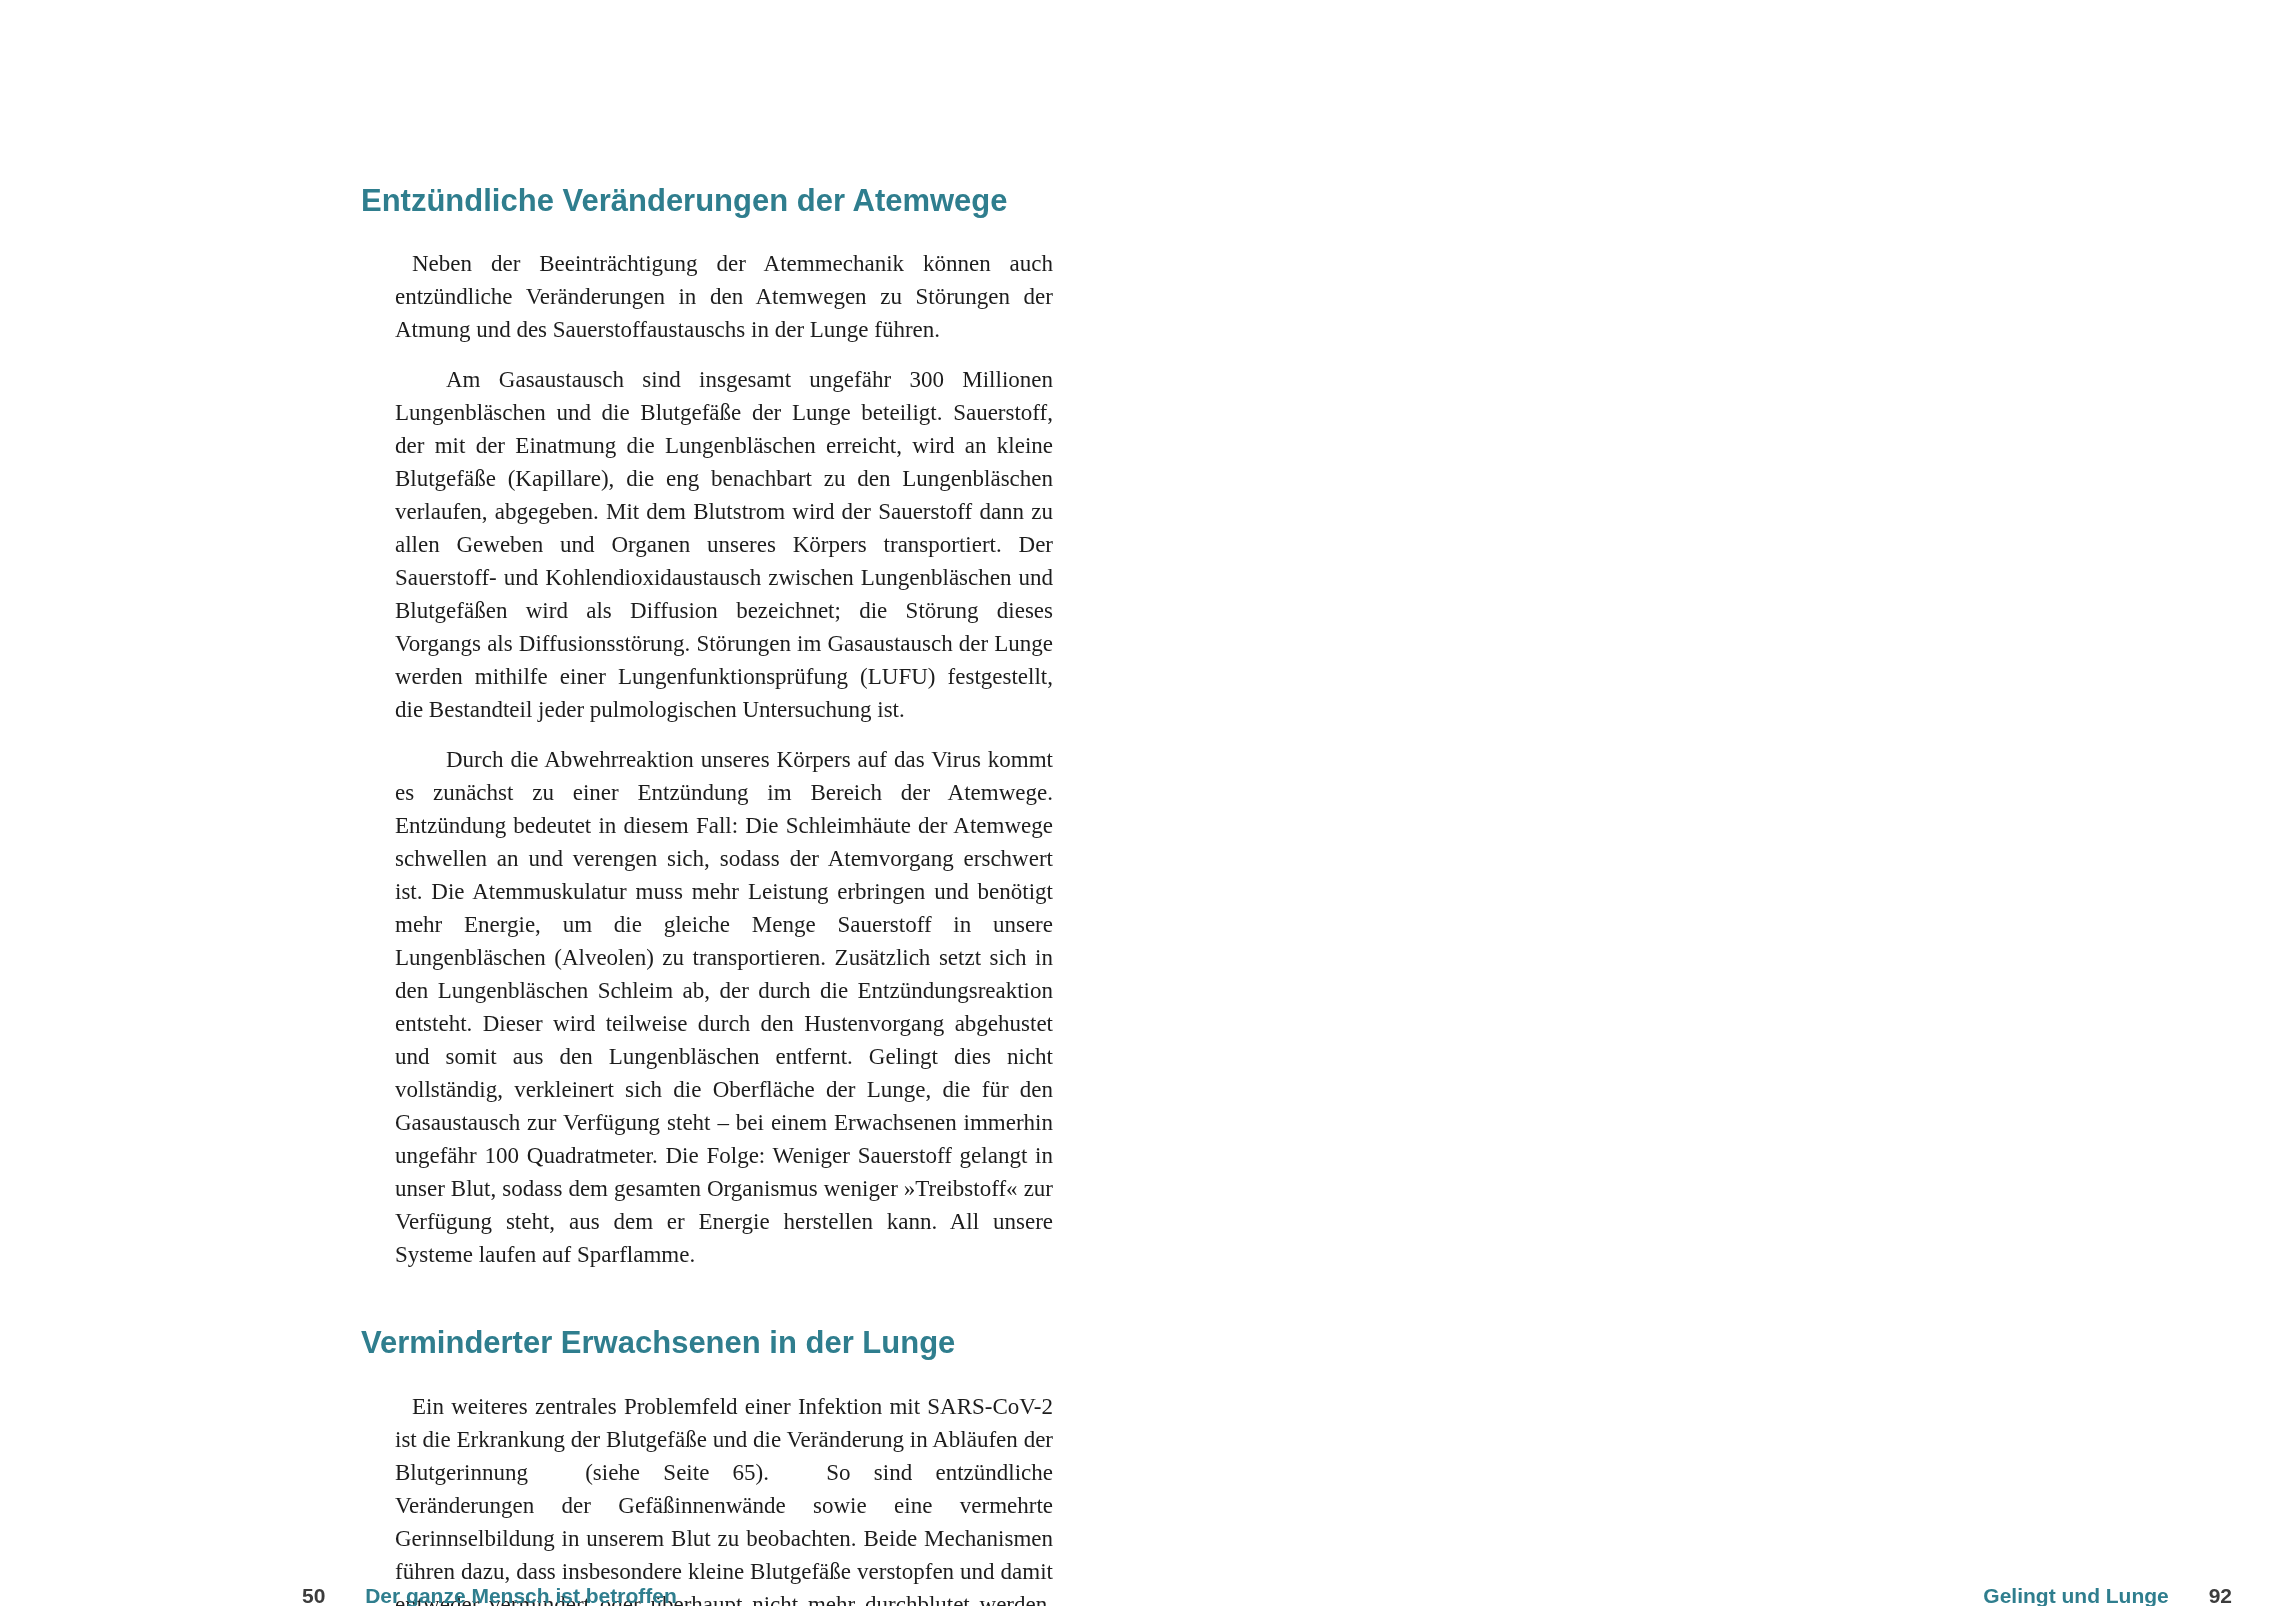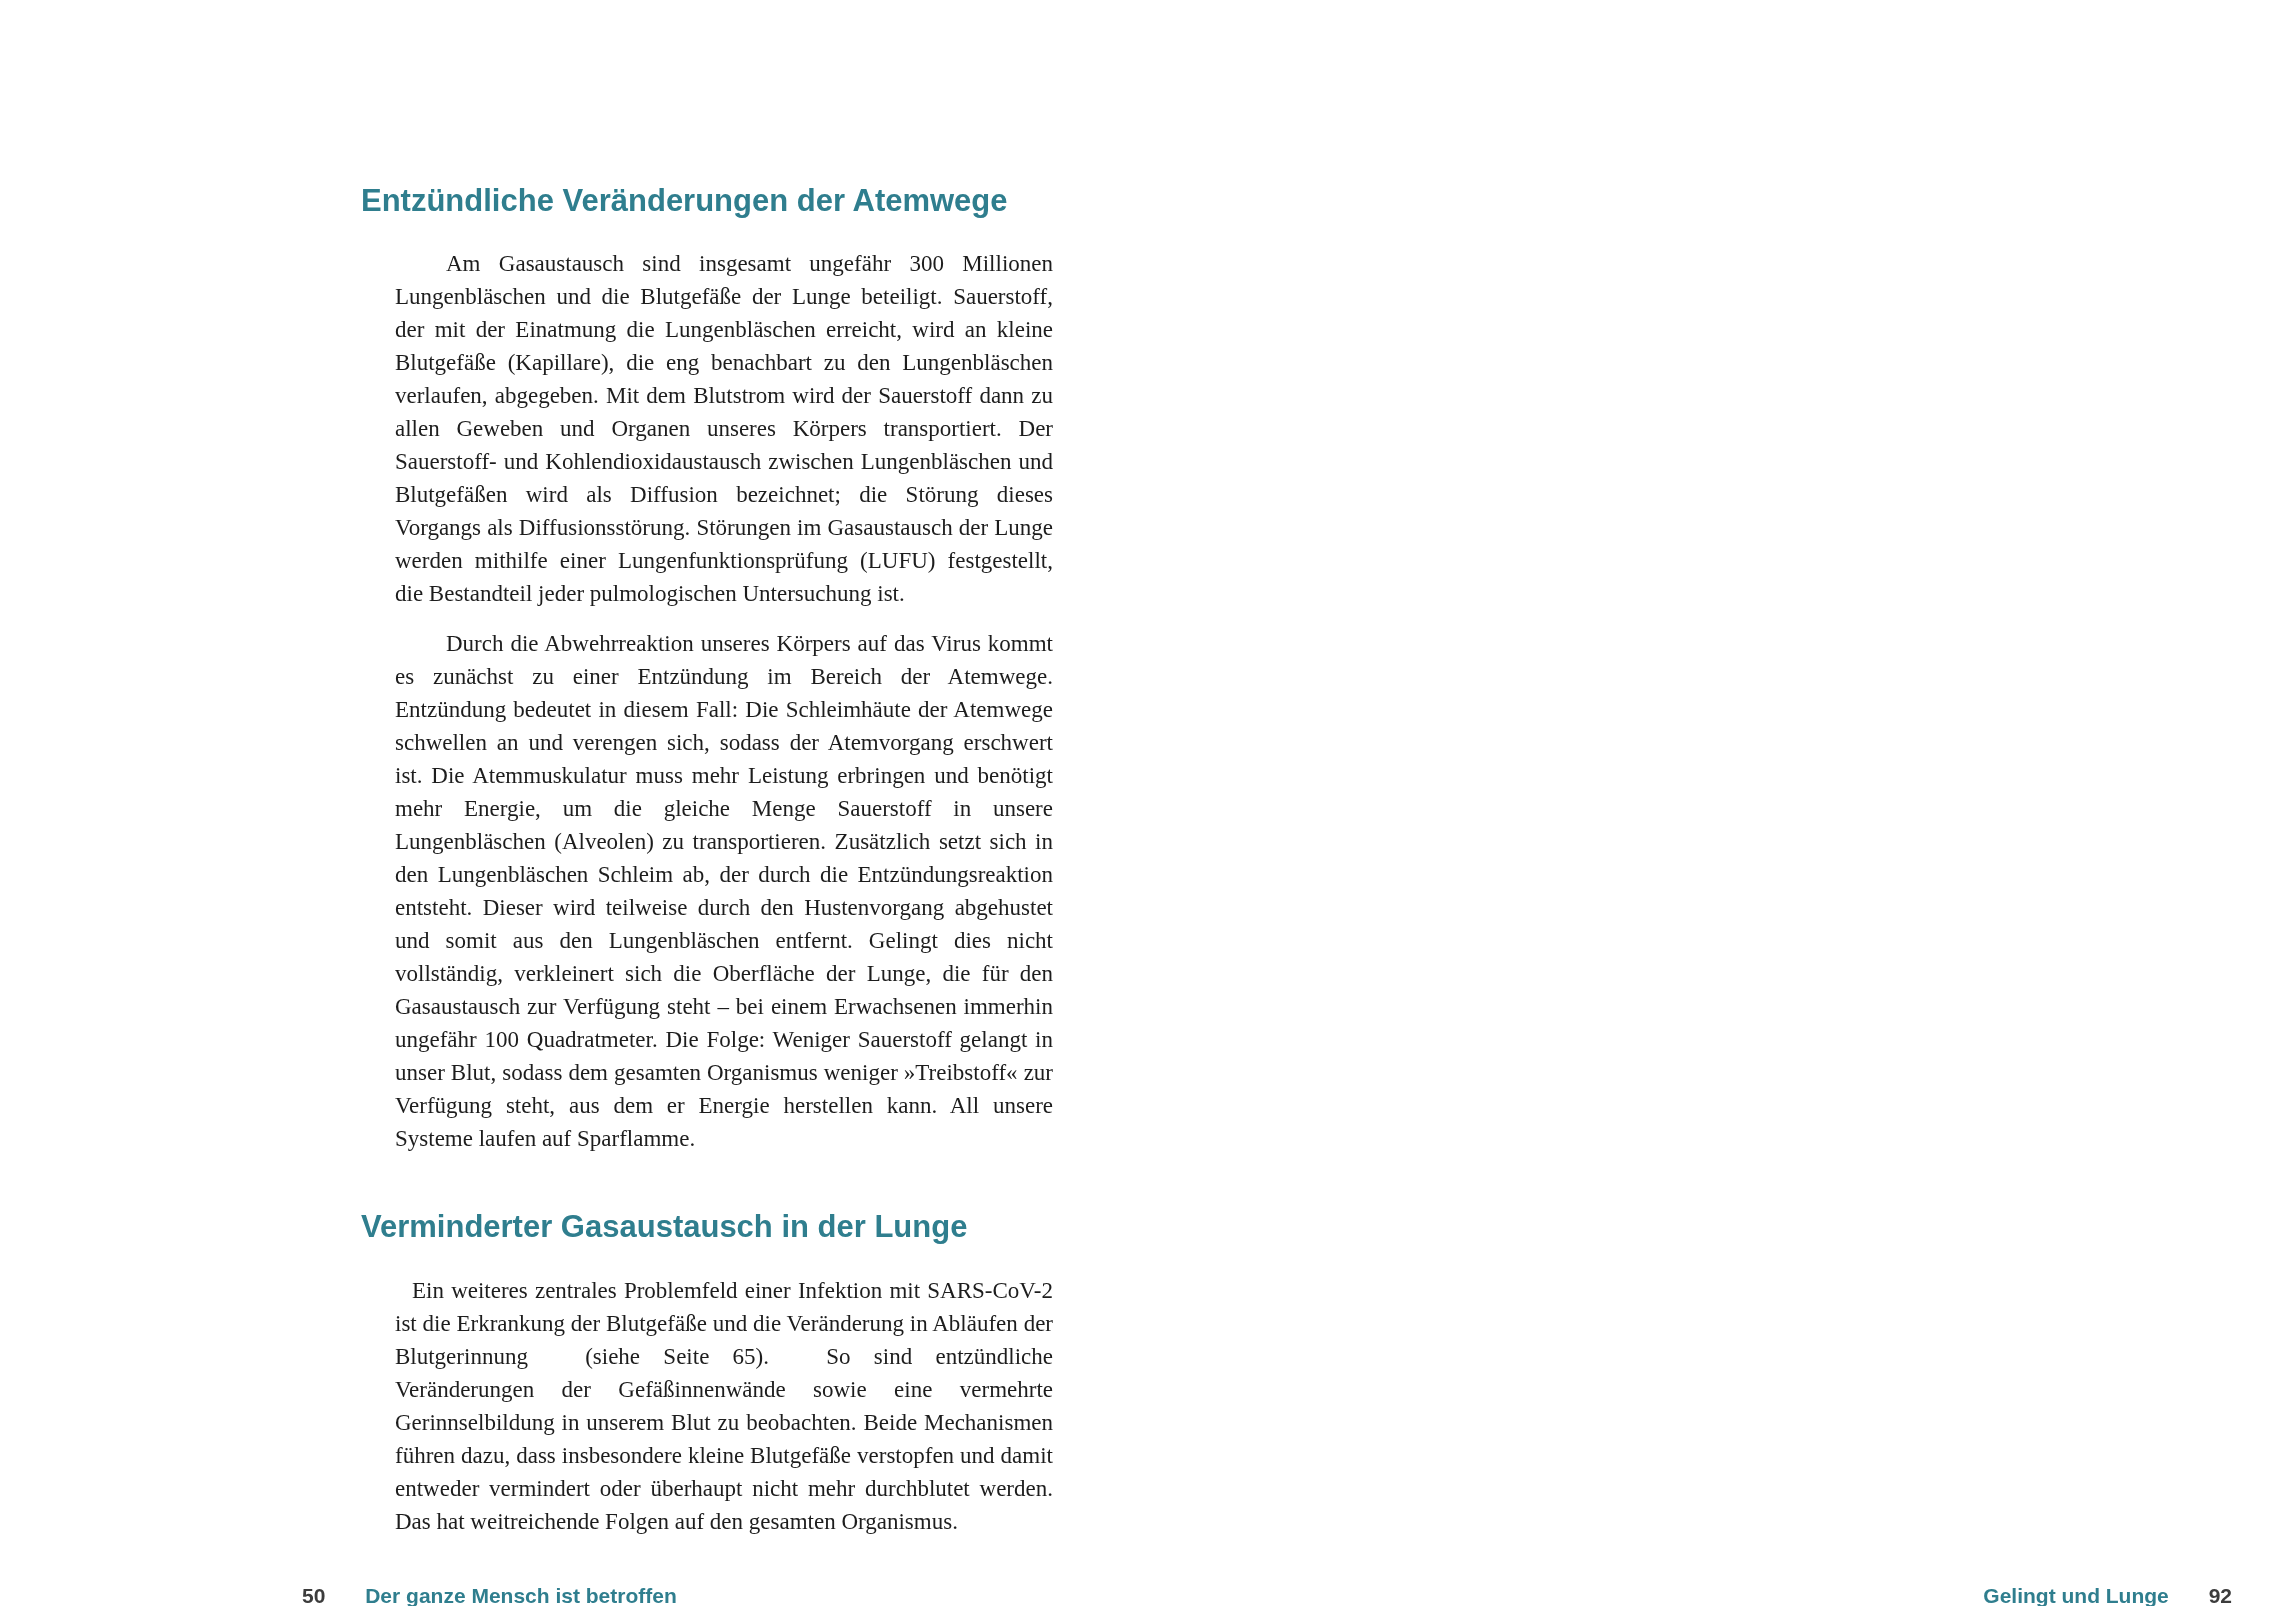--- a/index.html
+++ b/index.html
@@ -55,25 +55,26 @@
 </style>
 </head>
 <body>
 
 <div>
 
   <section class="page page-left">
     <div class="left-col">
       <h2 class="heading">Entzündliche Veränderungen der Atemwege</h2>
       <div>
+          <p class="para"><span>Neben der Beeinträchtigung der Atemmechanik können auch entzündliche Veränderungen in den Atemwegen zu Störungen der Atmung und des Sauerstoffaustauschs in der Lunge führen.</span></p>
           <p class="para indent"><span>Am Gasaustausch sind insgesamt ungefähr 300 Millionen Lungenbläschen und die Blutgefäße der Lunge beteiligt. Sauerstoff, der mit der Einatmung die Lungenbläschen erreicht, wird an kleine Blutgefäße (Kapillare), die eng benachbart zu den Lungenbläschen verlaufen, abgegeben. Mit dem Blutstrom wird der Sauerstoff dann zu allen Geweben und Organen unseres Körpers transportiert. Der Sauerstoff- und Kohlendioxidaustausch zwischen Lungenbläschen und Blutgefäßen wird als Diffusion bezeichnet; die Störung dieses Vorgangs als Diffusionsstörung. Störungen im Gasaustausch der Lunge werden mithilfe einer Lungenfunktionsprüfung (LUFU) festgestellt, die Bestandteil jeder pulmologischen Untersuchung ist.</span></p>
           <p class="para indent"><span>Durch die Abwehrreaktion unseres Körpers auf das Virus kommt es zunächst zu einer Entzündung im Bereich der Atemwege. Entzündung bedeutet in diesem Fall: Die Schleimhäute der Atemwege schwellen an und verengen sich, sodass der Atemvorgang erschwert ist. Die Atemmuskulatur muss mehr Leistung erbringen und benötigt mehr Energie, um die gleiche Menge Sauerstoff in unsere Lungenbläschen (Alveolen) zu transportieren. Zusätzlich setzt sich in den Lungenbläschen Schleim ab, der durch die Entzündungsreaktion entsteht. Dieser wird teilweise durch den Hustenvorgang abgehustet und somit aus den Lungenbläschen entfernt. Gelingt dies nicht vollständig, verkleinert sich die Oberfläche der Lunge, die für den Gasaustausch zur Verfügung steht – bei einem Erwachsenen immerhin ungefähr 100 Quadratmeter. Die Folge: Weniger Sauerstoff gelangt in unser Blut, sodass dem gesamten Organismus weniger »Treibstoff« zur Verfügung steht, aus dem er Energie herstellen kann. All unsere Systeme laufen auf Sparflamme.</span></p>
         </div>
 
-      <h2 class="heading heading-2">Verminderter Gasaustausch in der Lunge</h2>
+      <h2 class="heading heading-2">Verminderter Erwachsenen in der Lunge</h2>
       <div>
           <p class="para"><span>Ein weiteres zentrales Problemfeld einer Infektion mit SARS-CoV-2 ist die Erkrankung der Blutgefäße und die Veränderung in Abläufen der Blutgerinnung </span><span class="italic">(siehe Seite 65).</span><span> So sind entzündliche Veränderungen der Gefäßinnenwände sowie eine vermehrte Gerinnselbildung in unserem Blut zu beobachten. Beide Mechanismen führen dazu, dass insbesondere kleine Blutgefäße verstopfen und damit entweder vermindert oder überhaupt nicht mehr durchblutet werden. Das hat weitreichende Folgen auf den gesamten Organismus.</span></p>
         </div>
     </div>
 
     <footer class="footer footer-left">
       <span class="num">50</span>
       <span class="title">Der ganze Mensch ist betroffen</span>
     </footer>
   </section>

